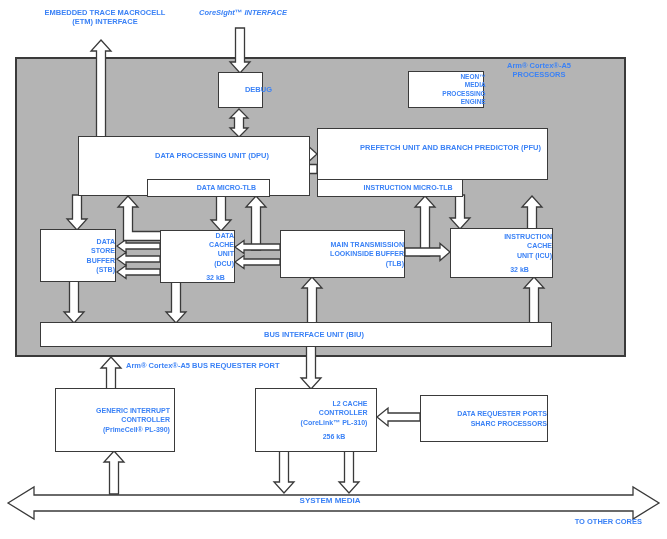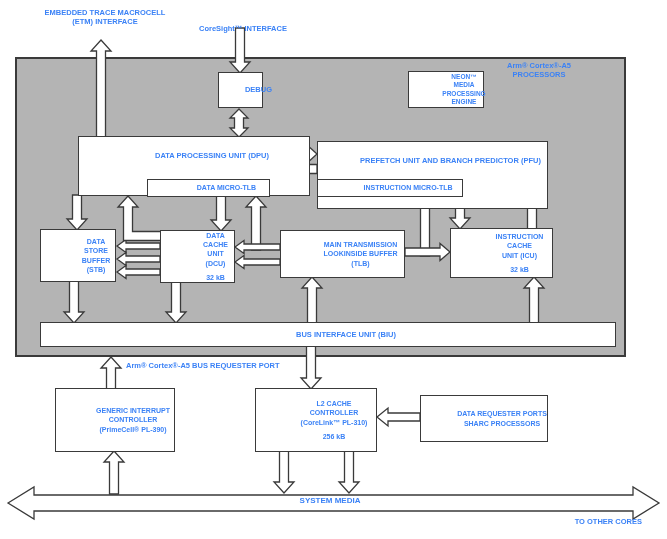--- a/index.html
+++ b/index.html
@@ -12,43 +12,43 @@
   .abs{position:absolute;}
   .pre{white-space:pre-line;}
   .proc{
     left:15px;top:57px;width:611px;height:300px;
     background:#b4b4b4;border:2px solid #3a3a3a;z-index:1;
   }
   #arrow-layer{position:absolute;left:0;top:0;z-index:2;pointer-events:none;}
   .box{
     background:#ffffff;border:1.5px solid #3a3a3a;z-index:3;
     display:flex;flex-direction:column;align-items:center;justify-content:center;
-    text-align:center;font-size:7px;line-height:1.3;padding-left:36px;
+    text-align:right;font-size:7px;line-height:1.3;padding-left:36px;
   }
   .lbl{z-index:4;font-size:7.5px;line-height:1.25;text-align:center;}
 
   #debug-box{left:218px;top:72px;width:45px;height:36px;font-size:7.5px;}
   #cp15-box{left:340px;top:72px;width:47px;height:35px;font-size:7.5px;}
   #neon-box{left:408px;top:71px;width:76px;height:37px;font-size:6.5px;}
   #dpu-box{left:38px;top:136px;width:232px;height:60px;justify-content:flex-start;padding-top:14px;font-size:7.5px;margin-left:40px;}
   #data-mtlb-box{left:147px;top:179px;width:123px;height:18px;z-index:3;}
-  #pfu-box{left:317px;top:141px;width:231px;height:68px;justify-content:flex-start;padding-top:14px;font-size:7.5px;}
+  #pfu-box{left:317px;top:128px;width:231px;height:52px;justify-content:flex-start;padding-top:14px;font-size:7.5px;}
   #instr-mtlb-box{left:317px;top:179px;width:146px;height:18px;z-index:3;}
   #stb-box{left:40px;top:229px;width:76px;height:53px;}
   #dcu-box{left:160px;top:230px;width:75px;height:53px;}
   #tlb-box{left:280px;top:230px;width:125px;height:48px;}
   #icu-box{left:450px;top:228px;width:103px;height:50px;}
-  #biu-box{left:40px;top:322px;width:576px;height:25px;font-size:7.5px;}
+  #biu-box{left:40px;top:322px;width:512px;height:25px;font-size:7.5px;}
   #gic-box{left:55px;top:388px;width:120px;height:64px;}
   #l2-box{left:255px;top:388px;width:122px;height:64px;}
   #sharc-box{left:420px;top:395px;width:128px;height:47px;}
   .size-line{margin-top:5px;}
 
   #etm-label{left:30px;top:8px;width:150px;}
-  #coresight-label{left:188px;top:24px;width:110px;}
+  #coresight-label{left:188px;top:8px;width:110px;font-style:italic;}
   #proc-title{left:480px;top:61px;width:118px;}
   #busreq-label{left:126px;top:361px;width:210px;text-align:left;}
   #fabric-label{left:255px;top:496px;width:150px;font-size:8px;}
   #othercores-label{left:556px;top:517px;width:86px;text-align:right;}
 </style>
 </head>
 <body>
 
 <div id="canvas">
 

